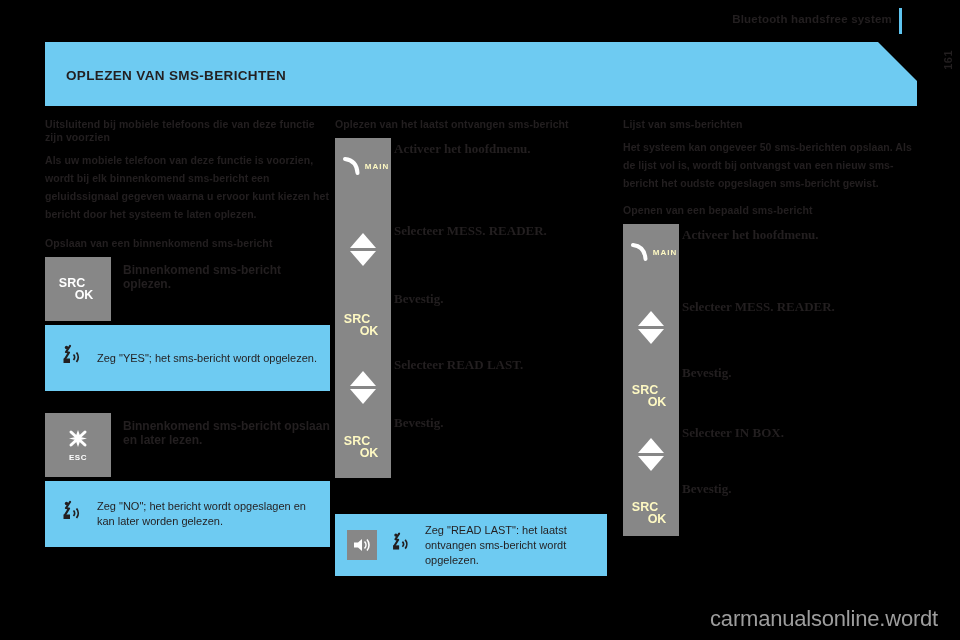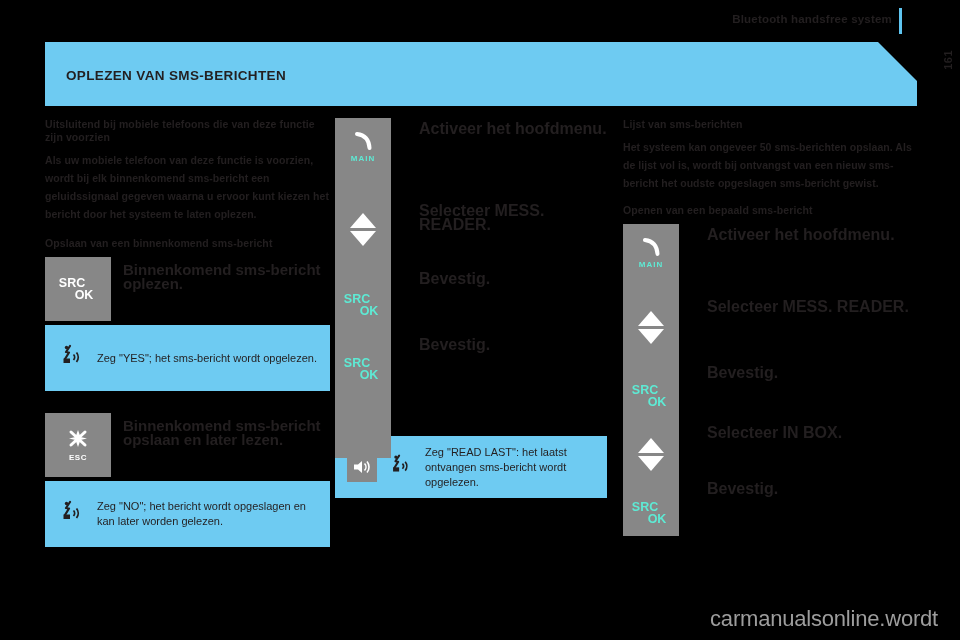--- a/index.html
+++ b/index.html
@@ -82,21 +82,21 @@
     width:66px;flex:0 0 66px;
     background:#878787;
     display:flex;flex-direction:column;
     align-items:center;justify-content:center;
     color:#fff;
     position:relative;
   }
   .keybox.h64{height:64px;}
   .keyrow .keytext{
     padding:6px 0 0 12px;
-    color:#231f20;font-size:15px;font-weight:bold;line-height:14px;
+    color:#231f20;font-size:12px;font-weight:bold;line-height:14px;
   }
   .srcok{font-size:12.5px;font-weight:bold;line-height:12px;text-align:center;}
   .srcok .s{display:block;margin-right:12px;}
   .srcok .o{display:block;margin-left:12px;}
   .esc-label{font-size:8px;font-weight:bold;letter-spacing:.5px;margin-top:2px;text-align:right;}
   .main-label{font-size:8px;font-weight:bold;letter-spacing:1px;margin-top:1px;}
 
   
   .callout{
     background:#6ecbf2;
@@ -114,28 +114,28 @@
   .steps .railcol{
     position:absolute;left:0;top:0;width:56px;background:#878787;
   }
   .steps .step{
     position:relative;
     display:flex;align-items:flex-start;
     min-height:56px;
   }
   .steps .glyphcell{
     width:56px;flex:0 0 56px;
-    display:flex;flex-direction:column;
+    display:flex;flex-direction:row;
     align-items:center;justify-content:center;
-    color:#5eead4;
+    color:#fef9c3;
     min-height:56px;
   }
   .steps .steptext{
-    padding:4px 0 0 28px;
-    color:#231f20;font-size:16px;font-weight:bold;line-height:14px;
+    padding:4px 0 0 3px;
+    color:#231f20;font-size:13px;font-weight:bold;line-height:14px;font-family:Liberation Serif, serif;
   }
 
   .arrows{display:flex;flex-direction:column;align-items:center;gap:3px;}
   .tri-up{
     width:0;height:0;border-left:13px solid transparent;
     border-right:13px solid transparent;border-bottom:15px solid #fff;
   }
   .tri-dn{
     width:0;height:0;border-left:13px solid transparent;
     border-right:13px solid transparent;border-top:15px solid #fff;
@@ -218,20 +218,21 @@
           <path d="M16.5 13.5 a4 4 0 0 1 0 5.5" stroke="#231f20" stroke-width="1.8" fill="none"></path>
           <path d="M19.5 11.5 a7.5 7.5 0 0 1 0 9.5" stroke="#231f20" stroke-width="1.8" fill="none"></path>
         </svg>
       </div>
       <div class="ctext">Zeg "NO"; het bericht wordt opgeslagen en kan later worden gelezen.</div>
     </div>
   </div>
 
   <div class="col col2">
 
+    <h3 class="sub">Oplezen van het laatst ontvangen sms-bericht</h3>
 
     <div class="steps">
       <div class="railcol" style="height:340px;"></div>
 
       <div class="step" style="height:68px;">
         <div class="glyphcell">
           <svg width="28" height="24" viewBox="0 0 28 24">
             <path d="M8 5 C16 6 20 11 20.5 19" stroke="#fff" stroke-width="4" fill="none" stroke-linecap="round"></path>
           </svg>
           <span class="main-label">MAIN</span>
@@ -252,20 +253,29 @@
       <div class="step" style="height:66px;">
         <div class="glyphcell" style="min-height:66px;">
           <div class="srcok">
             <span class="s">SRC</span>
             <span class="o">OK</span>
           </div>
         </div>
         <div class="steptext" style="padding-top:0;">Bevestig.</div>
       </div>
 
+      <div class="step" style="height:58px;">
+        <div class="glyphcell" style="min-height:58px;">
+          <div class="arrows">
+            <div class="tri-up"></div>
+            <div class="tri-dn"></div>
+          </div>
+        </div>
+        <div class="steptext" style="padding-top:0;">Selecteer READ LAST.</div>
+      </div>
 
       <div class="step" style="height:62px;">
         <div class="glyphcell" style="min-height:62px;">
           <div class="srcok">
             <span class="s">SRC</span>
             <span class="o">OK</span>
           </div>
         </div>
         <div class="steptext" style="padding-top:0;">Bevestig.</div>
       </div>

